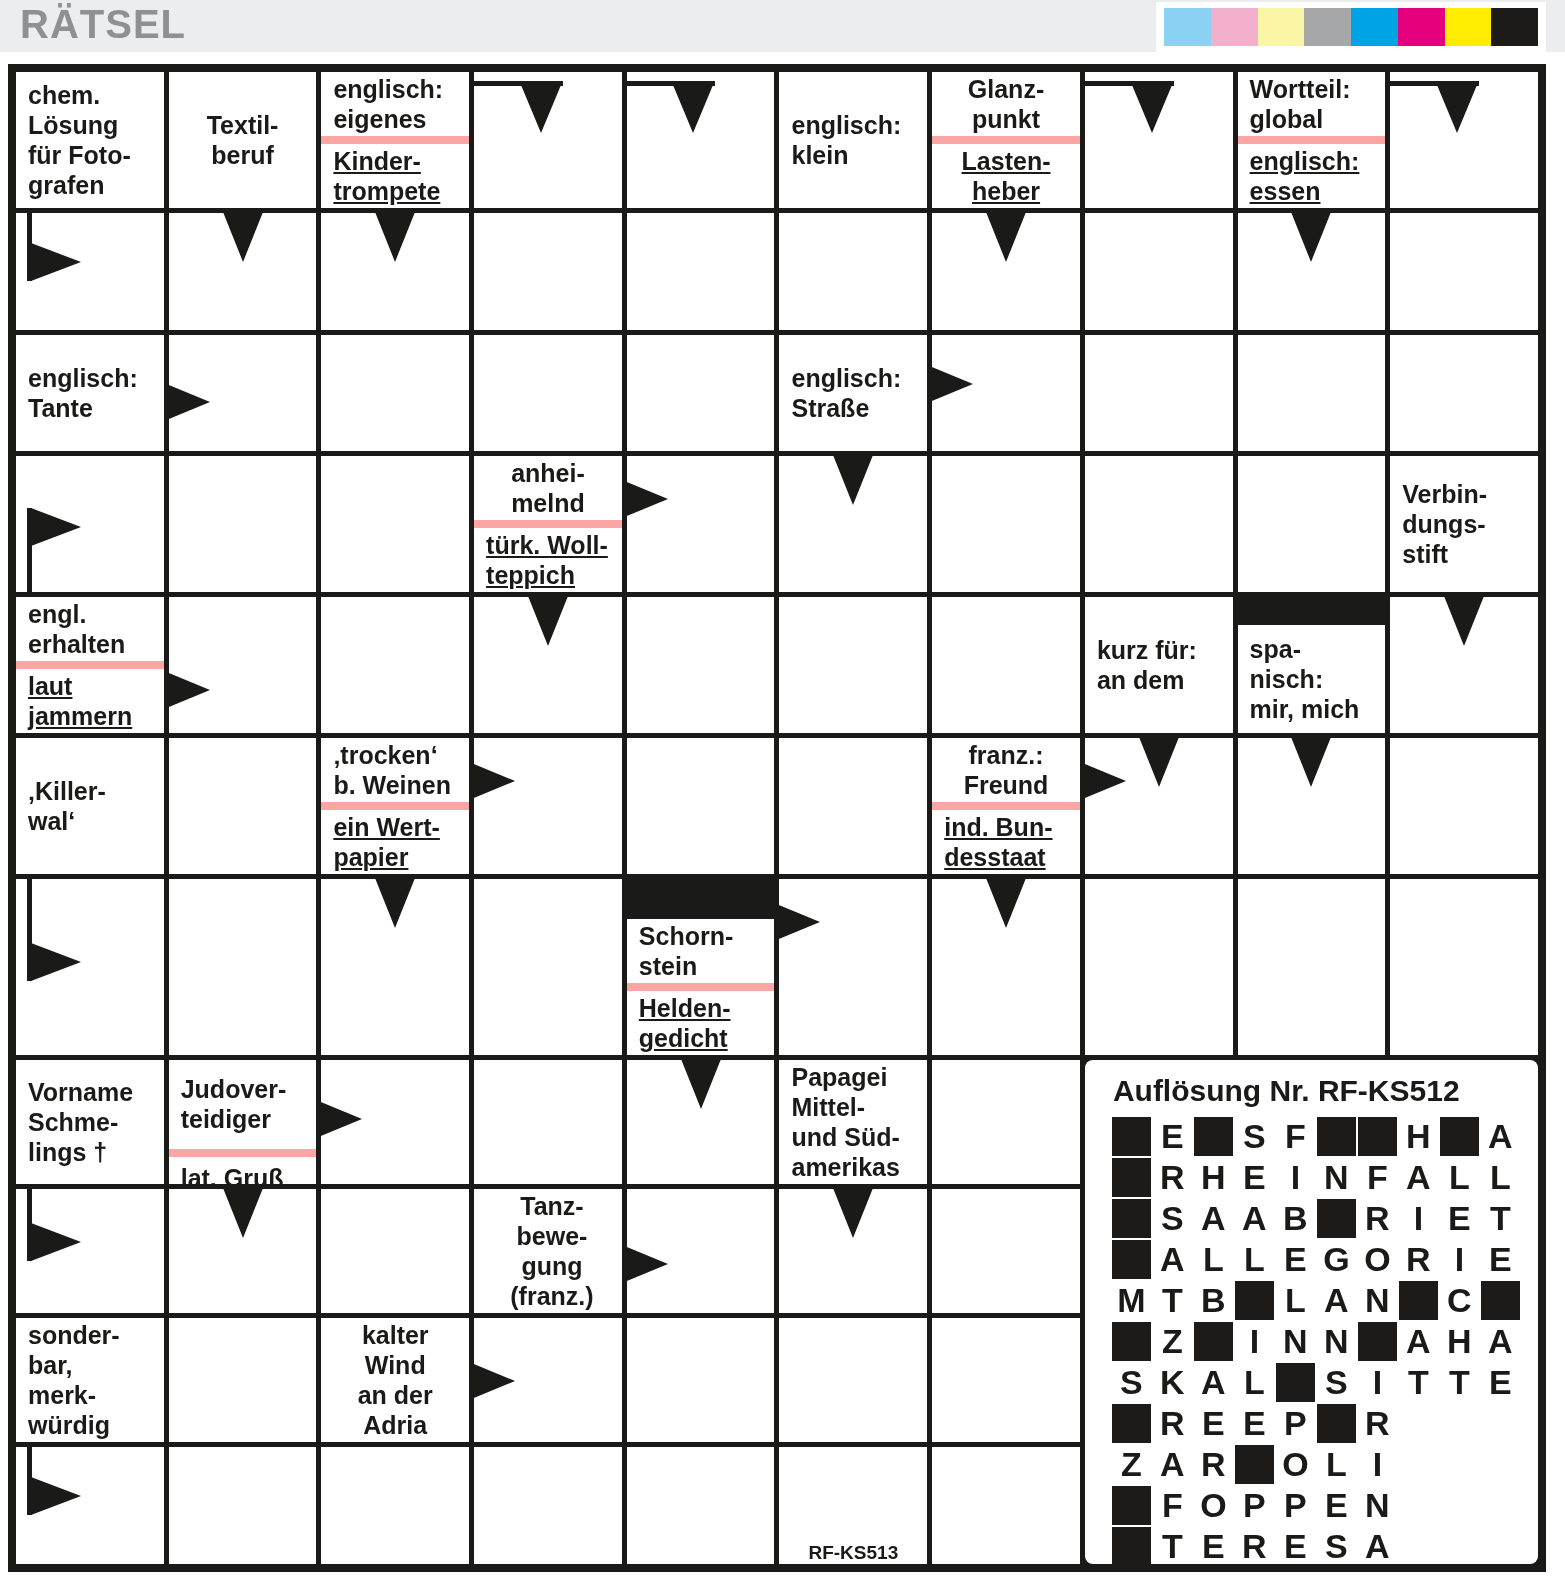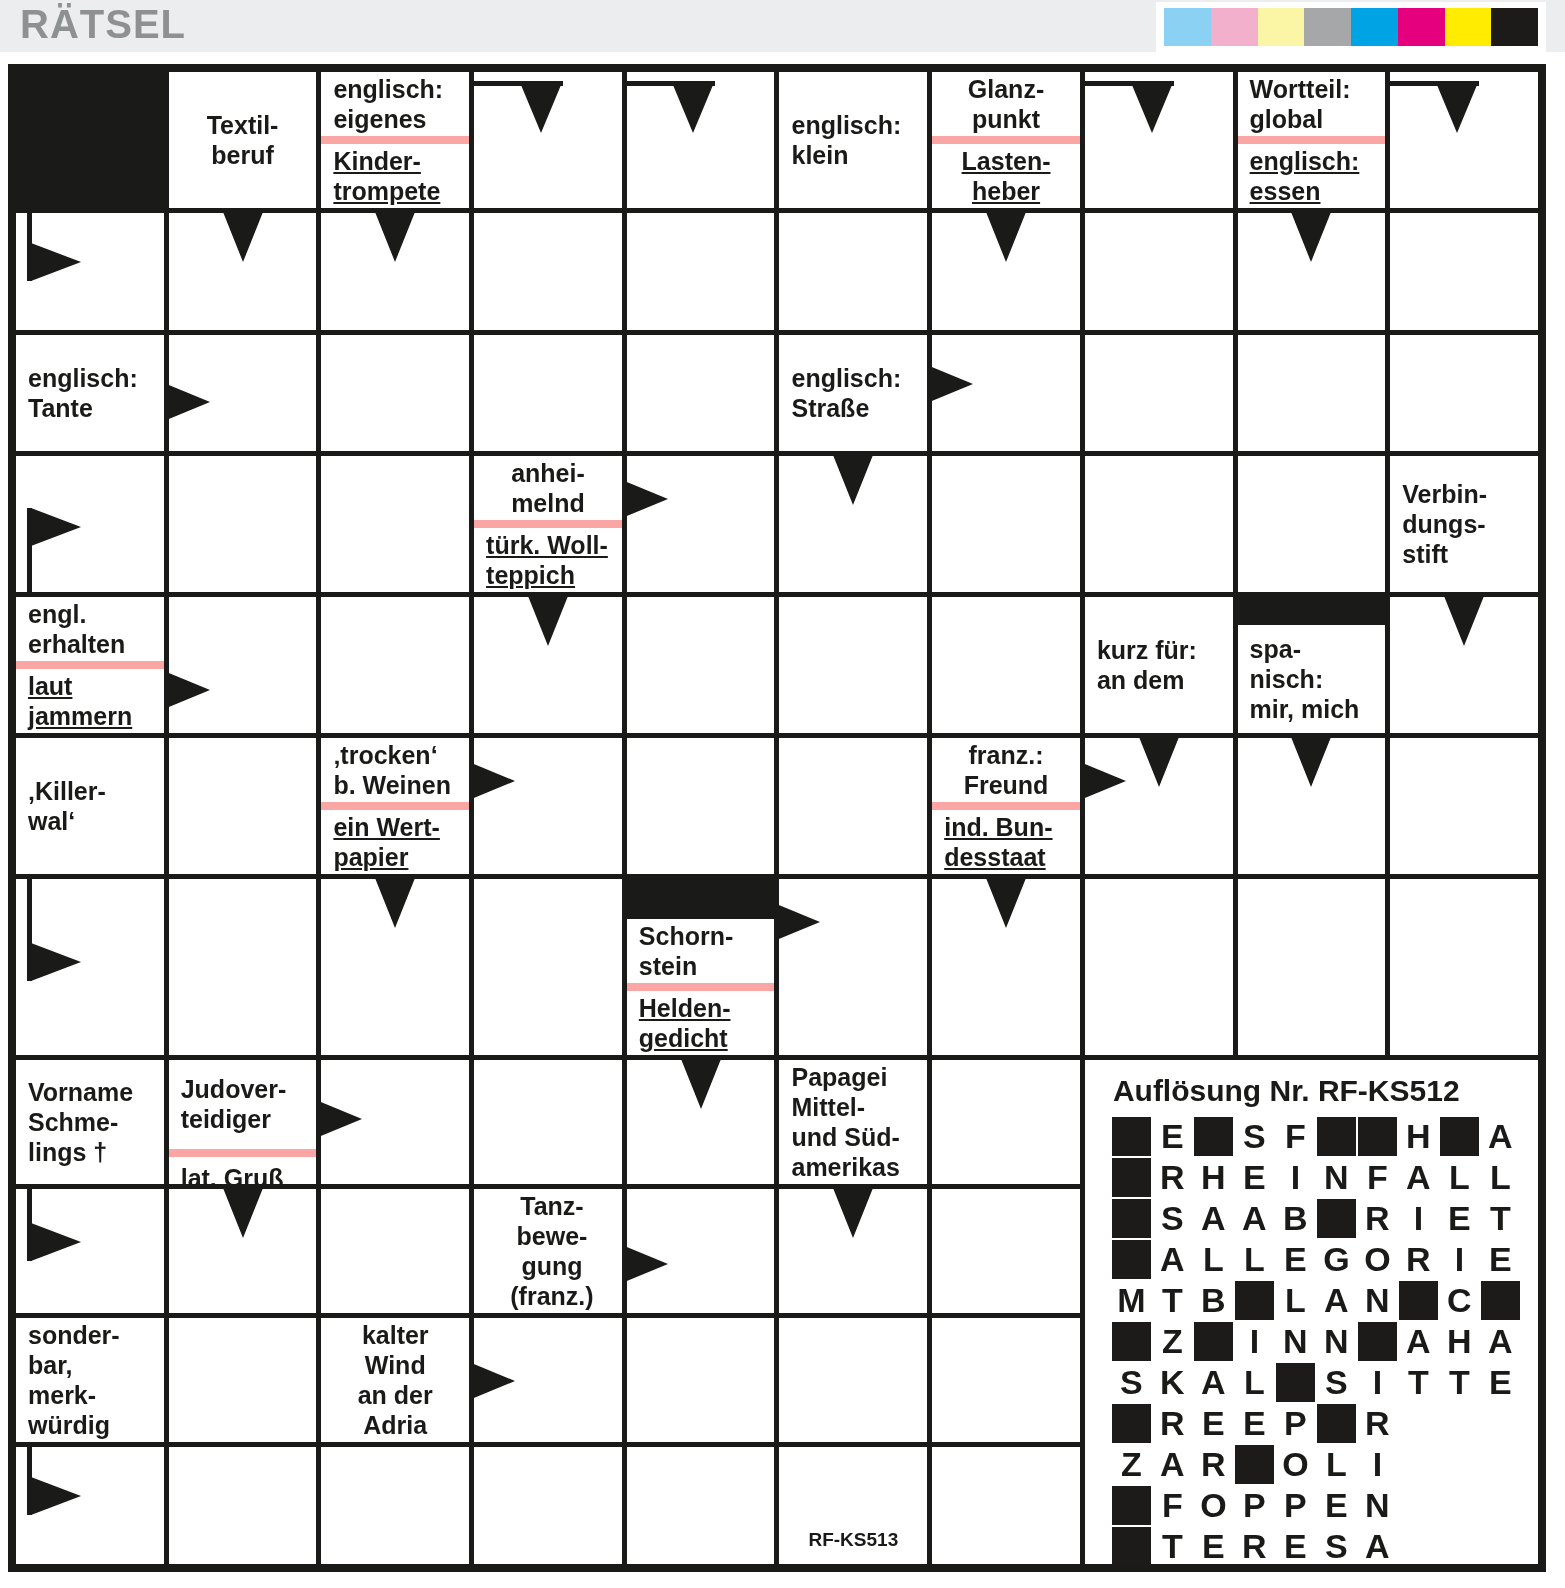--- a/index.html
+++ b/index.html
@@ -31,48 +31,54 @@
                  border-left:20px solid transparent;border-right:20px solid transparent;border-top:48px solid #1a1a18;}
   .ar-pole{position:absolute;left:11px;width:5px;background:#1a1a18;}
   .ar-pole.pb{top:0;height:58%;}
   .ar-pole.pt{top:38%;bottom:-5px;}
   .ar-flag{position:absolute;left:15px;width:0;height:0;
            border-top:19px solid transparent;border-bottom:19px solid transparent;border-left:50px solid #1a1a18;}
   .ar-flag.fb{top:calc(58% - 38px);}
   .ar-flag.ft{top:38%;}
 
   
-  .solbox{background:#fff;position:relative;padding:12px 0 0 26px;box-sizing:border-box;}
+  .solbox{background:#fff;position:relative;padding:12px 0 0 26px;box-sizing:border-box;border-radius:8px;}
   .sol-title{font-size:30px;font-weight:bold;color:#1a1a18;margin:2px 0 8px 2px;}
   .sol-row{display:flex;}
   .sol-cell{width:41px;height:41px;display:flex;align-items:center;justify-content:center;
             font-size:34px;font-weight:bold;color:#1a1a18;}
   .sol-block{width:39px;height:39px;margin:1px;background:#1d1b1a;}
 
-  .footer-code{position:absolute;bottom:13px;left:0;width:100%;text-align:center;
+  .footer-code{position:absolute;bottom:0;left:0;width:100%;text-align:center;
                font-size:19px;font-weight:bold;color:#1a1a18;}
 </style>
 </head>
 <body>
 
 <div class="hdr">
   <span class="hdr-title">RÄTSEL</span>
 </div>
 <div class="colorbar">
     <div class="swatch" style="background: rgb(139, 209, 243);"></div>
     <div class="swatch" style="background: rgb(243, 176, 204);"></div>
     <div class="swatch" style="background: rgb(250, 246, 165);"></div>
     <div class="swatch" style="background: rgb(166, 167, 169);"></div>
     <div class="swatch" style="background: rgb(0, 164, 228);"></div>
     <div class="swatch" style="background: rgb(229, 0, 125);"></div>
     <div class="swatch" style="background: rgb(255, 236, 0);"></div>
     <div class="swatch" style="background: rgb(29, 27, 26);"></div>
   </div>
 
 <div class="xw">
+    <div class="cell clue" style="grid-area: 1 / 1;">
+      <div class="part">chem.
+Lösung
+für Foto-
+grafen</div>
+    </div>
     <div class="cell clue" style="grid-area: 1 / 2;">
       <div class="part center">Textil-
 beruf</div>
     </div>
     <div class="cell clue" style="grid-area: 1 / 3;">
       <div class="part">englisch:
 eigenes</div>
       <div class="part">Kinder-
 trompete</div>
     </div>

